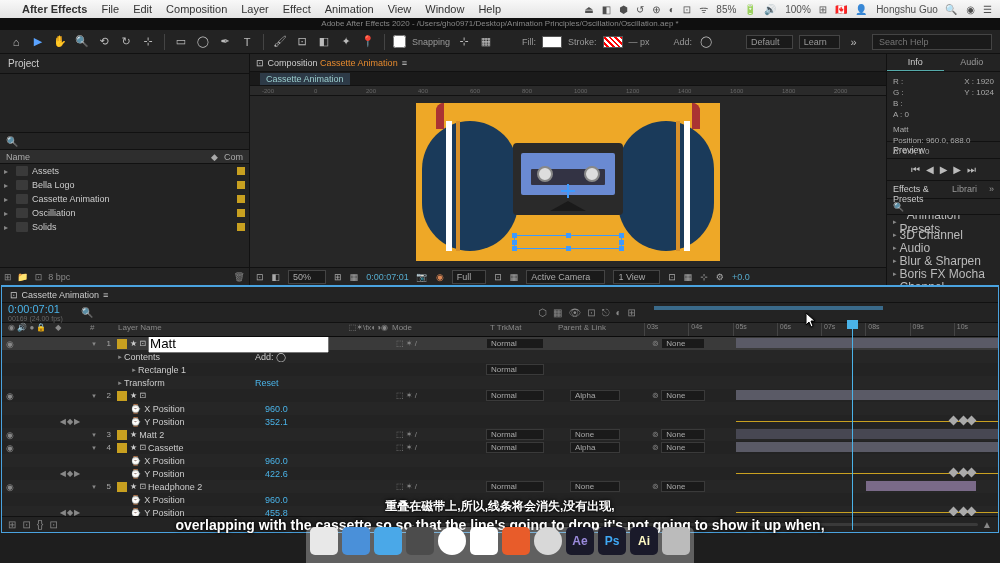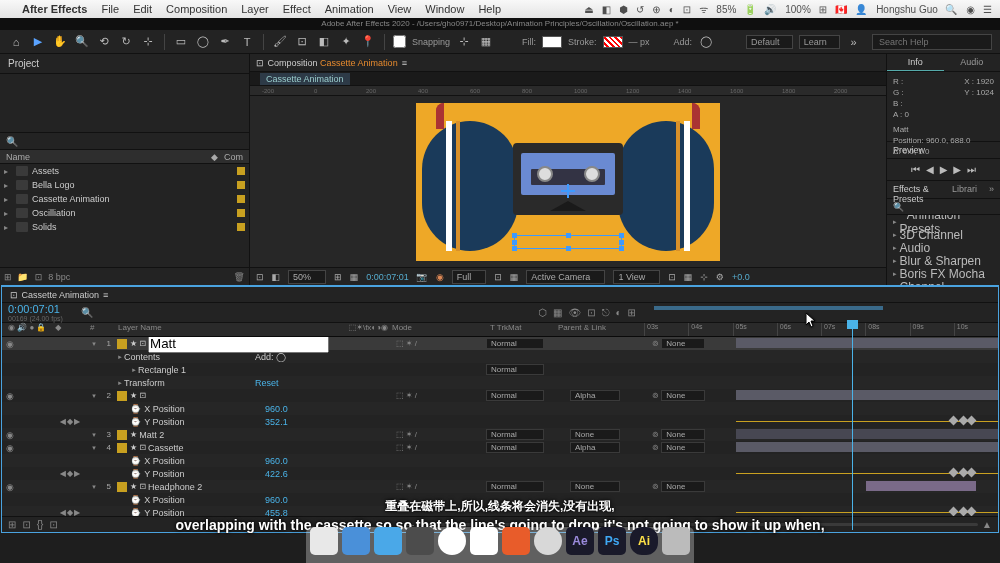--- a/index.html
+++ b/index.html
@@ -751,21 +751,21 @@
     <div class="dock-ico" style="background: rgb(232, 232, 232);"></div>
     <div class="dock-ico" style="background: rgb(74, 144, 217);"></div>
     <div class="dock-ico" style="background: rgb(74, 168, 232);"></div>
     <div class="dock-ico" style="background: rgb(76, 76, 76);"></div>
     <div class="dock-ico" style="background: rgb(255, 255, 255); border-radius: 50%;"></div>
     <div class="dock-ico" style="background: rgb(255, 255, 255);"></div>
     <div class="dock-ico" style="background: rgb(232, 92, 42);"></div>
     <div class="dock-ico" style="background: rgb(216, 216, 216); border-radius: 50%;"></div>
     <div class="dock-ico" style="background: rgb(26, 26, 42); color: rgb(154, 138, 219);">Ae</div>
     <div class="dock-ico" style="background: rgb(26, 26, 42); color: rgb(63, 169, 245);">Ps</div>
-    <div class="dock-ico" style="background: rgb(26, 26, 42); color: #fde047; border-radius: 12px;">Ai</div>
+    <div class="dock-ico" style="background: rgb(26, 26, 42); color: #fef9c3;">Ai</div>
     <div class="dock-ico" style="background: rgb(187, 187, 187);"></div>
   </div>
 
 <div class="cursor" style="left:806px;top:313px">
   <svg width="12" height="16" viewBox="0 0 12 16">
       <path d="M0 0 L0 12 L3 9 L5 14 L7 13 L5 8 L9 8 Z" fill="#fff" stroke="#000" stroke-width="1"></path>
     </svg>
 </div>
 
 </body></html>

